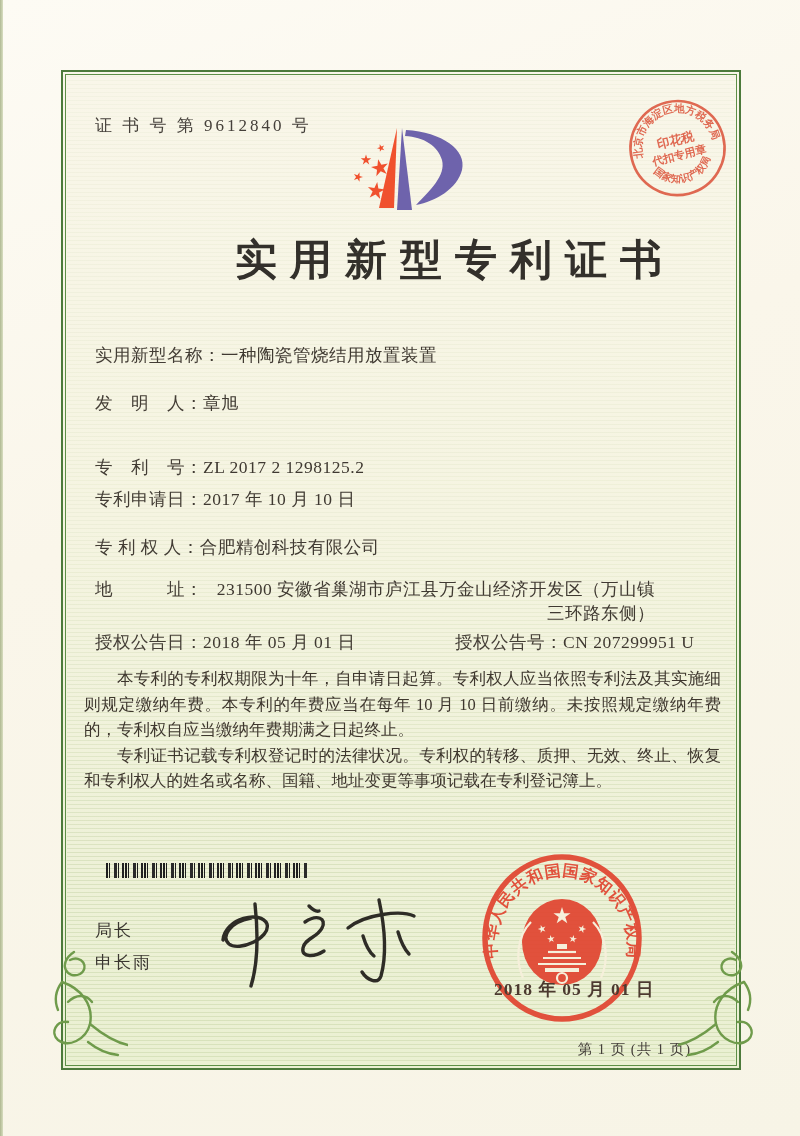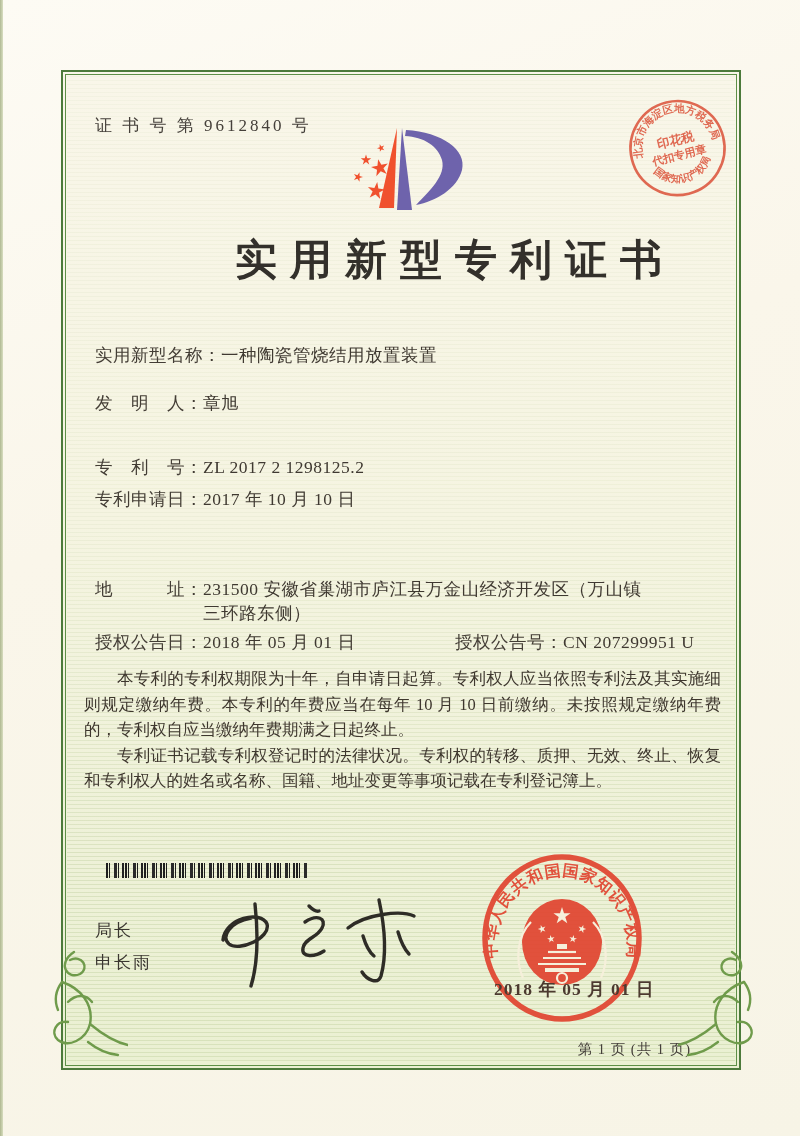--- a/index.html
+++ b/index.html
@@ -22,21 +22,21 @@
     mask-image:linear-gradient(180deg, rgba(0,0,0,.25) 0%, rgba(0,0,0,.35) 45%, #000 80%);}
   .abs{position:absolute;}
   .cert-no{left:95px;top:114px;font-size:17px;letter-spacing:3px;color:#45403a;}
   .title{left:61px;top:232px;width:788px;text-align:center;font-size:42px;
     font-weight:600;letter-spacing:13px;color:#33302b;}
   
   .field{left:95px;font-size:17.5px;color:#433d35;letter-spacing:.5px;white-space:nowrap;}
   .f-label{display:inline-block;color:#433d35;}
   .f-value{color:#3f3931;}
   .field-addr{white-space:normal;}
-  .field-addr .f-value{display:inline-block;width:452px;vertical-align:top;line-height:24px;}
+  .field-addr .f-value{display:inline-block;width:452px;vertical-align:top;line-height:24px;text-align:right;}
   .grant-right{left:455px;}
   
   .body-text{left:84px;top:666px;width:637px;font-size:16.5px;line-height:25.5px;
     color:#3e372e;text-align:justify;}
   .body-text p{margin:0;text-indent:2em;}
   .barcode{left:106px;top:863px;width:202px;height:15px;
     background:repeating-linear-gradient(90deg,
       #1e1e1e 0 2px, rgba(0,0,0,0) 2px 3px,
       #1e1e1e 3px 4px, rgba(0,0,0,0) 4px 8px,
       #2a2a2a 8px 11px, rgba(0,0,0,0) 11px 12px,
@@ -108,20 +108,23 @@
   </div>
   <div class="abs field" style="top:391px">
     <span class="f-label">发　明　人：</span><span class="f-value">章旭</span>
   </div>
   <div class="abs field" style="top:455px">
     <span class="f-label">专　利　号：</span><span class="f-value">ZL 2017 2 1298125.2</span>
   </div>
   <div class="abs field" style="top:487px">
     <span class="f-label">专利申请日：</span><span class="f-value">2017 年 10 月 10 日</span>
   </div>
+  <div class="abs field" style="top:535px">
+    <span class="f-label">专 利 权 人：</span><span class="f-value">合肥精创科技有限公司</span>
+  </div>
   <div class="abs field field-addr" style="top:577px">
     <span class="f-label">地　　　址：</span><span class="f-value">231500 安徽省巢湖市庐江县万金山经济开发区（万山镇三环路东侧）</span>
   </div>
   <div class="abs field" style="top:630px">
     <span class="f-label">授权公告日：</span><span class="f-value">2018 年 05 月 01 日</span>
   </div>
   <div class="abs field grant-right" style="top:630px">
     <span class="f-label">授权公告号：</span><span class="f-value">CN 207299951 U</span>
   </div>
 

